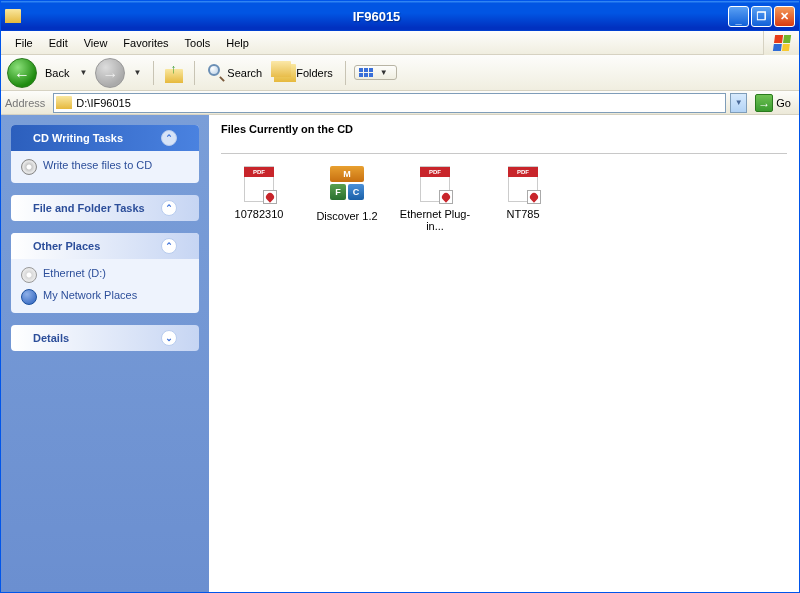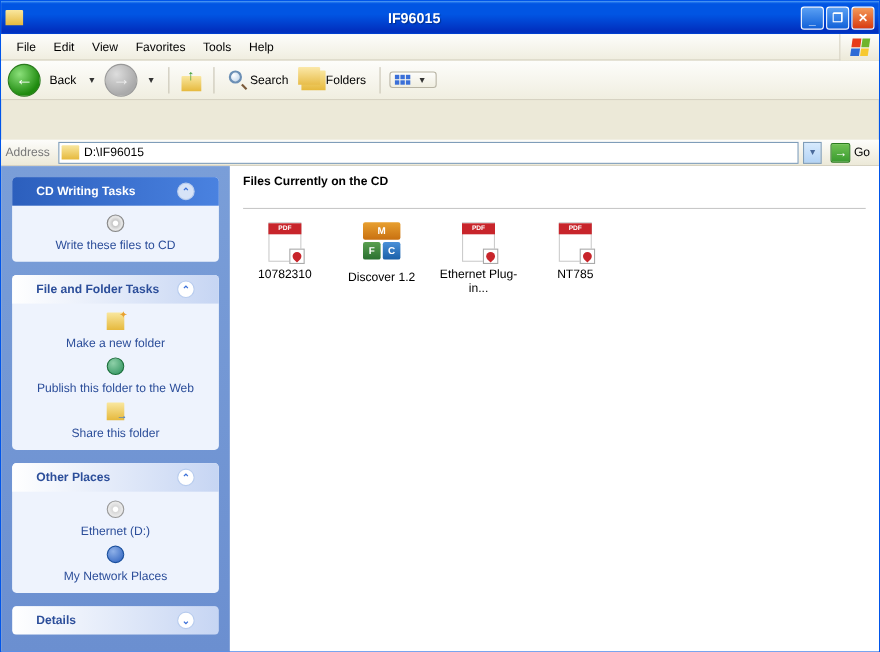--- a/index.html
+++ b/index.html
@@ -35,37 +35,37 @@
 .search-btn, .folders-btn { display: flex; align-items: center; gap: 0; cursor: pointer; padding: 2px 4px; }
 .mag { width: 20px; height: 20px; position: relative; }
 .mag .lens { width: 12px; height: 12px; border: 2px solid #6b8fb5; border-radius: 50%; position: absolute; top: 1px; left: 1px; background: radial-gradient(circle at 30% 30%, #fff, #b8d0e8); }
 .mag .handle { width: 6px; height: 2px; background: #7a5a3a; position: absolute; bottom: 3px; right: 2px; transform: rotate(45deg); }
 .folders-icon { width: 22px; height: 18px; background: linear-gradient(to bottom, #f9e79f, #e6b93d); border-radius: 1px 1px 0 0; position: relative; }
 .folders-icon::before { content:''; position:absolute; width:20px; height:16px; background: linear-gradient(to bottom, #fbe8a8, #e8bd4a); top:-3px; left:-3px; border-radius: 1px 1px 0 0; }
 .views-btn { display: flex; align-items: center; cursor: pointer; padding: 2px 4px; border: 1px solid #b8b4a4; border-radius: 3px; background: linear-gradient(to bottom, #fdfdfb, #f0eee0); }
 .views-grid { display: grid; grid-template-columns: repeat(3,4px); grid-template-rows: repeat(2,4px); gap: 1px; margin-right: 3px; }
 .views-grid div { background: #3a6fd8; }
 
-.addressbar { height: 24px; background: linear-gradient(to bottom, #fdfdfb, #ece9d8); display: flex; align-items: center; padding: 0 4px; border-bottom: 1px solid #d6d2c2; gap: 4px; margin-top: 36px; }
+.addressbar { height: 24px; background: linear-gradient(to bottom, #fdfdfb, #ece9d8); display: flex; align-items: center; padding: 0 4px; border-bottom: 1px solid #d6d2c2; gap: 4px; }
 .addr-label { color: #777; margin-right: 4px; }
 .addr-input { flex: 1; height: 20px; border: 1px solid #7f9db9; background: #fff; display: flex; align-items: center; padding: 0 2px; }
 .addr-input .small-folder { width: 16px; height: 13px; background: linear-gradient(to bottom, #f9e79f, #e6b93d); margin-right: 4px; border-radius: 1px 1px 0 0; }
 .addr-drop { width: 17px; height: 20px; background: linear-gradient(to bottom, #d7eafd, #b3d3f5); border: 1px solid #7f9db9; display: flex; align-items: center; justify-content: center; cursor: pointer; font-size: 8px; color: #4a6a9a; }
 .go-btn { display: flex; align-items: center; gap: 3px; cursor: pointer; padding: 0 4px; }
 .go-sq { width: 18px; height: 18px; background: linear-gradient(to bottom, #6fc153, #3a9b2f); border: 1px solid #2a7a1d; border-radius: 2px; display: flex; align-items: center; justify-content: center; color: #fff; font-weight: bold; font-size: 12px; }
 
 .content { flex: 1; display: flex; background: #fff; }
 .sidebar { width: 208px; background: linear-gradient(to bottom, #7a9ed8 0%, #6b8fd0 100%); padding: 10px; display: flex; flex-direction: column; gap: 12px; }
 .panel { background: #eef3fd; border-radius: 4px; overflow: hidden; }
 .panel-header { background: linear-gradient(to right, #fff, #c6d5f3); padding: 5px 22px; font-weight: bold; color: #2c4e9a; display: flex; justify-content: space-between; align-items: center; cursor: pointer; font-size: 11px; }
 .panel-header.primary { background: linear-gradient(to right, #2c5fbd, #4a82e0); color: #fff; }
 .collapse-btn { width: 16px; height: 16px; border-radius: 50%; background: #fff; border: 1px solid #b8ccee; display: flex; align-items: center; justify-content: center; color: #3a6fd8; font-size: 9px; cursor: pointer; }
 .panel-header.primary .collapse-btn { background: #d7e3f7; }
 .panel-body { padding: 8px 10px; display: flex; flex-direction: column; gap: 6px; }
-.task-link { display: flex; align-items: center; gap: 6px; color: #2c4e9a; cursor: pointer; flex-direction: column; }
+.task-link { display: flex; align-items: flex-start; gap: 6px; color: #2c4e9a; cursor: pointer; }
 .tl-icon { width: 16px; height: 16px; flex-shrink: 0; display: flex; align-items: center; justify-content: center; }
 .ico-cd { border-radius: 50%; background: radial-gradient(circle, #fff 20%, #c8c8c8 30%, #e8e8e8 60%, #b0b0b0); border: 1px solid #888; }
 .ico-newfolder { background: linear-gradient(to bottom, #f9e79f, #e6b93d); border-radius: 1px 1px 0 0; position: relative; }
 .ico-newfolder::after { content:'✦'; position:absolute; top:-3px; right:-3px; color:#e8a030; font-size:9px; }
 .ico-globe { border-radius: 50%; background: radial-gradient(circle at 35% 30%, #8ed0a8, #2a8f5a); border: 1px solid #1a6f3a; }
 .ico-share { background: linear-gradient(to bottom, #f9e79f, #e6b93d); border-radius: 1px 1px 0 0; position: relative; }
 .ico-share::after { content:'→'; position:absolute; bottom:-2px; right:-3px; color:#2a6fd8; font-size:10px; font-weight:bold; }
 .ico-drive { border-radius: 50%; background: radial-gradient(circle, #fff 20%, #d8d8d8 30%, #e8e8e8 60%); border: 1px solid #999; }
 .ico-mydocs { background: linear-gradient(to bottom, #f9e79f, #e6b93d); border-radius: 1px 1px 0 0; }
 .ico-netplaces { border-radius: 50%; background: radial-gradient(circle at 35% 30%, #8eb0e8, #2a5fbd); border: 1px solid #1a4f9d; }
@@ -190,34 +190,20 @@
             <span class="tl-text">Write these files to CD</span>
           </div>
         </div>
       </div>
 
       <div class="panel">
         <div class="panel-header">
           <span>File and Folder Tasks</span>
           <div class="collapse-btn">⌃</div>
         </div>
-        <div class="panel-body">
-          <div class="task-link">
-            <div class="tl-icon ico-newfolder"></div>
-            <span class="tl-text">Make a new folder</span>
-          </div>
-          <div class="task-link">
-            <div class="tl-icon ico-globe"></div>
-            <span class="tl-text">Publish this folder to the Web</span>
-          </div>
-          <div class="task-link">
-            <div class="tl-icon ico-share"></div>
-            <span class="tl-text">Share this folder</span>
-          </div>
-        </div>
       </div>
 
       <div class="panel">
         <div class="panel-header">
           <span>Other Places</span>
           <div class="collapse-btn">⌃</div>
         </div>
         <div class="panel-body">
           <div class="task-link">
             <div class="tl-icon ico-drive"></div>

